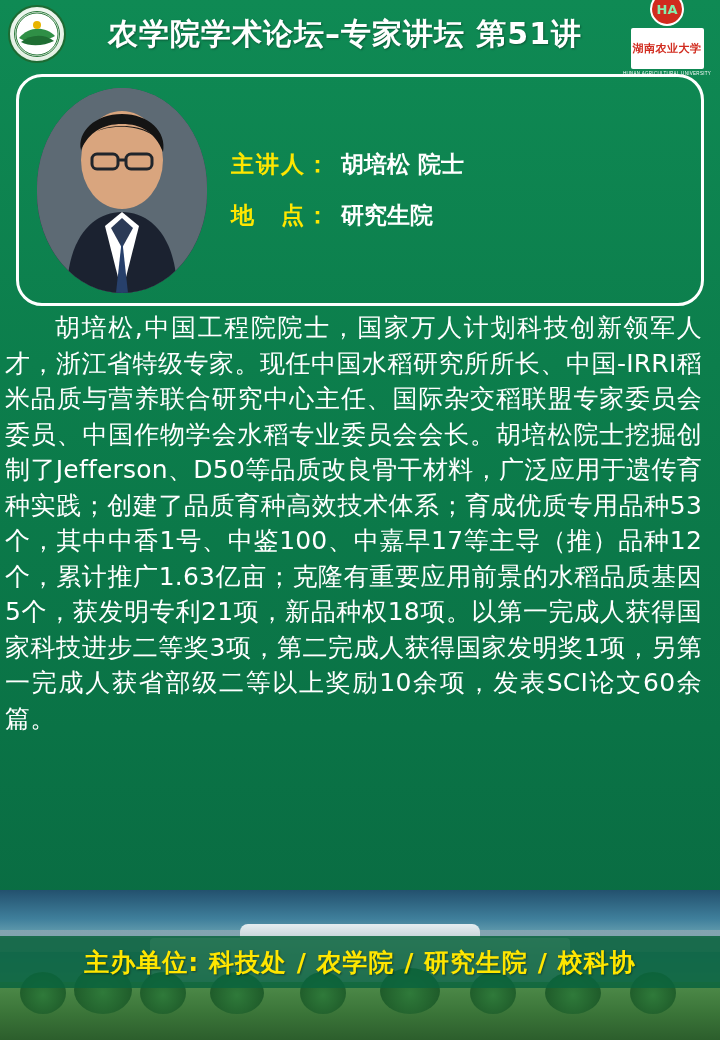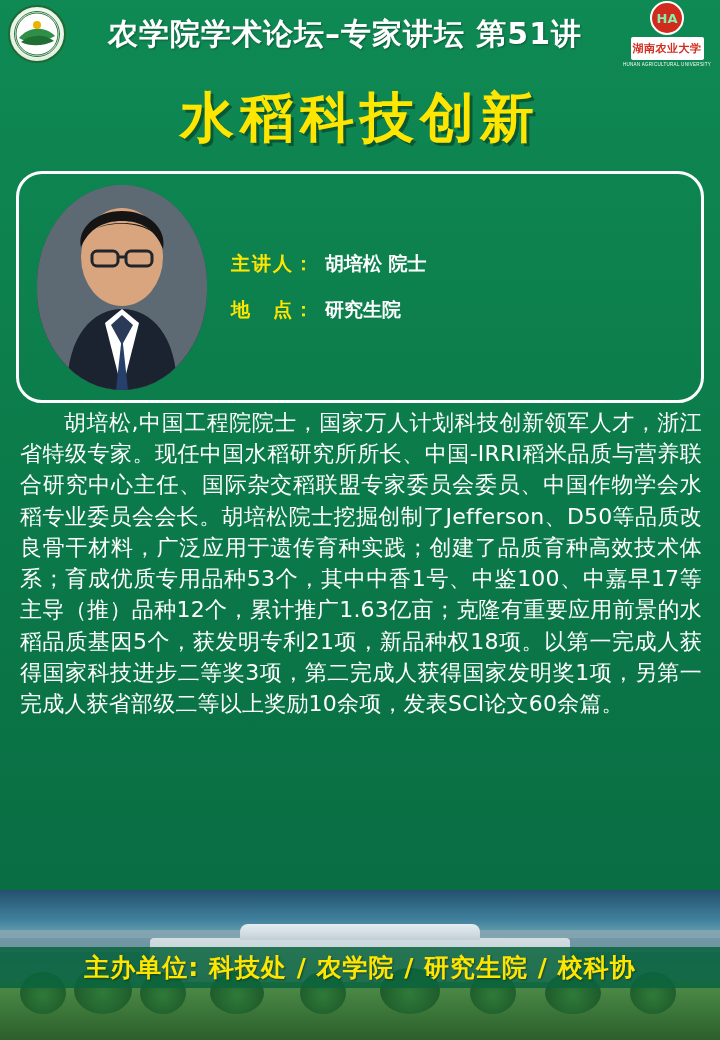--- a/index.html
+++ b/index.html
@@ -80,21 +80,21 @@
     color:#86efac; font-size:13px; font-weight:bold;
     font-family: "DejaVu Sans", sans-serif;
   }
   .header-logo .cn {
     font-family: "DejaVu Sans", serif;
     font-size: 11px;
     color: #d12b1e;
     font-weight: bold;
     letter-spacing: .5px;
     background: #fff;
-    padding: 4px 2px;
+    padding: 13px 2px;
     border-radius: 2px;
   }
   .header-logo .en {
     font-size: 4.5px;
     color: #ffffff;
     letter-spacing: .3px;
     white-space: nowrap;
   }
 
   
@@ -139,42 +139,42 @@
   .info-lines {
     flex: 1 1 auto;
     display: flex;
     flex-direction: column;
     justify-content: center;
     gap: 20px;
     padding-left: 6px;
   }
   .info-row {
     font-family: "DejaVu Sans", sans-serif;
-    font-size: 19px;
+    font-size: 23px;
     font-weight: bold;
     white-space: nowrap;
   }
   .info-label { color: #ffe600; letter-spacing: 2px; }
   .info-value { color: #ffffff; margin-left: 10px; }
   .info-value.yellow { color: #ffe600; }
 
   
   .bio-heading {
     margin: 16px 0 2px 20px;
     font-family: "DejaVu Sans", sans-serif;
     font-size: 26px;
     font-weight: bold;
     color: #ffe600;
     letter-spacing: 2px;
   }
 
   .bio-body {
-    margin: 4px 18px 0 20px;
-    font-family: "DejaVu Sans", sans-serif;
-    font-size: 22px;
+    margin: 4px 18px 0 5px;
+    font-family: "DejaVu Sans", sans-serif;
+    font-size: 25px;
     line-height: 1.42;
     color: #ffffff;
     text-align: justify;
     text-indent: 2em;
     letter-spacing: .2px;
   }
 
   
   .photo-band {
     position: absolute;
@@ -214,21 +214,21 @@
     position:absolute; bottom:0; width:46px; height:42px;
     background: radial-gradient(circle at 50% 55%, #2f7a3a 0%, #1f5c2a 75%, rgba(31,92,42,0) 100%);
     border-radius: 50%;
   }
 
   
   .sponsor {
     position: absolute;
     left: 0; right: 0;
     bottom: 52px;
-    height: 41px;
+    height: 52px;
     background: rgba(10,100,62,.86);
     display: flex;
     align-items: center;
     justify-content: center;
     text-align: center;
   }
   .sponsor-text {
     font-family: "DejaVu Sans", sans-serif;
     font-size: 25px;
     font-weight: bold;
@@ -258,21 +258,20 @@
 
     <div class="header-title">农学院学术论坛–专家讲坛 第51讲</div>
 
     <div class="header-logo">
       <div class="mark">HA</div>
       <div class="cn">湖南农业大学</div>
       <div class="en">HUNAN AGRICULTURAL UNIVERSITY</div>
     </div>
   </div>
 
-  <div class="main-title">水稻科技创新</div>
 
   <div class="info-card">
 
     <div class="portrait">
       <div class="bg"></div>
       <svg width="170" height="205" viewBox="0 0 170 205" aria-hidden="true">
         <rect width="170" height="205" fill="#5d6a74"></rect>
         <ellipse cx="85" cy="72" rx="41" ry="49" fill="#d9a57e"></ellipse>
         <path d="M44 64 C44 30, 126 30, 126 66 C126 48, 108 38, 85 38 C62 38, 46 48, 44 64 Z" fill="#181818"></path>
         <path d="M44 62 C40 44, 58 26, 85 26 C112 26, 130 44, 126 64 C118 44, 104 36, 85 36 C66 36, 52 44, 44 62 Z" fill="#141414"></path>

